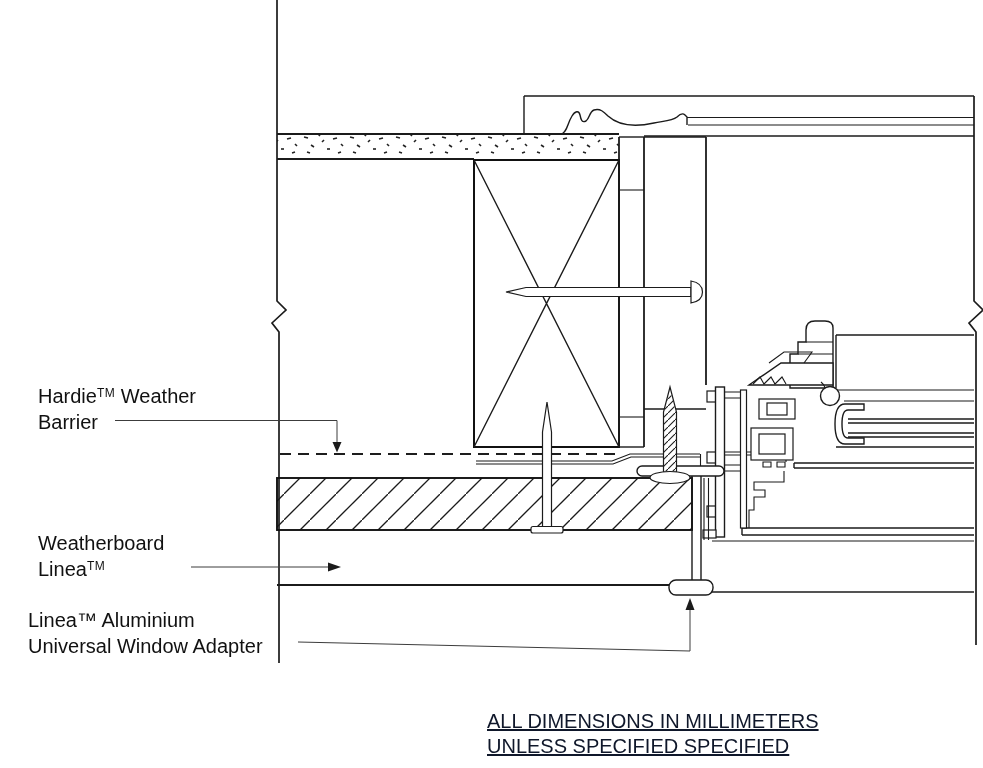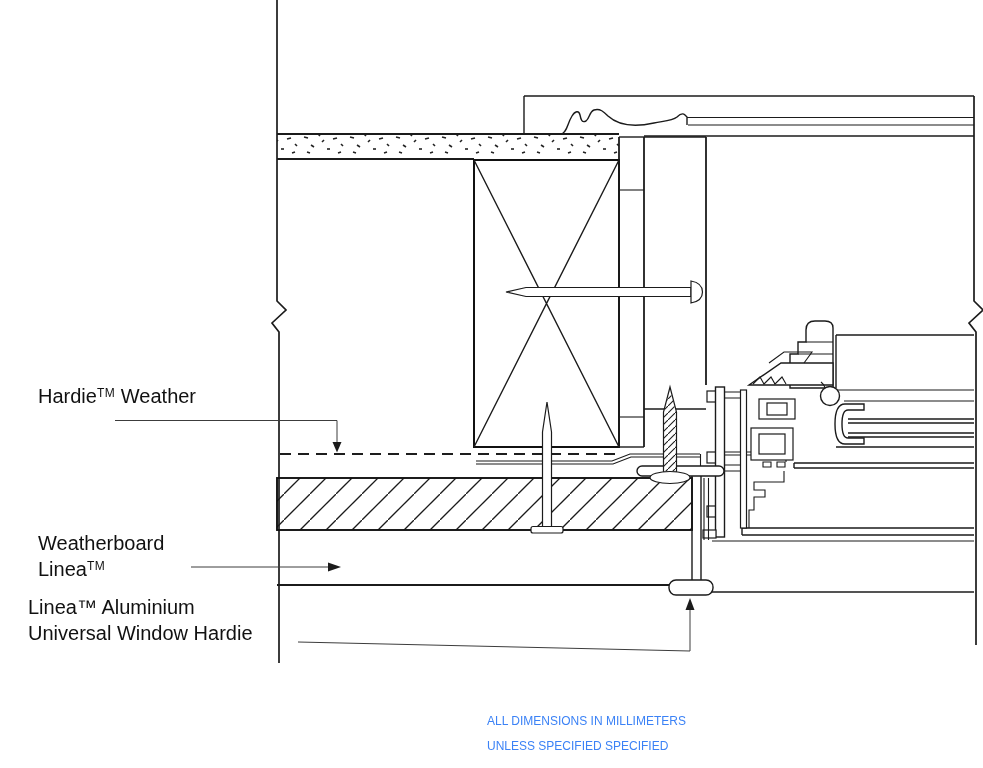--- a/index.html
+++ b/index.html
@@ -9,21 +9,21 @@
   svg .ln{stroke:#1b1b1b;fill:none;stroke-width:1.4;stroke-linecap:butt;}
   svg .thin{stroke:#1b1b1b;fill:none;stroke-width:1.1;}
   svg .thick{stroke:#111;fill:none;stroke-width:2;}
   svg .wfill{fill:#ffffff;stroke:#1b1b1b;stroke-width:1.4;}
   svg .wfill2{fill:#ffffff;stroke:#1b1b1b;stroke-width:1.2;}
   svg .dash{stroke:#1d1d1d;fill:none;stroke-width:2;stroke-dasharray:11 7;}
   svg .leader{stroke:#3c3c3c;fill:none;stroke-width:1;}
   svg .ahead{fill:#1b1b1b;stroke:none;}
   .lbl{position:absolute;color:#111;font-size:20px;line-height:26px;white-space:nowrap;}
   .lbl sup{font-size:12px;line-height:0;vertical-align:6px;letter-spacing:.5px;}
-  .note{position:absolute;color:#3b82f6;font-size:12px;line-height:25px;white-space:nowrap;}
+  .note{position:absolute;color:#0f172a;font-size:20px;line-height:25px;white-space:nowrap;text-decoration:underline;}
 </style>
 </head>
 <body>
 
 <div id="canvas">
 
 <svg width="983" height="768" viewBox="0 0 983 768">
   <defs>
     <pattern id="stipple" width="46" height="26" patternUnits="userSpaceOnUse">
       <g stroke="#222" stroke-width="1.6" fill="none">
@@ -199,30 +199,31 @@
     <path class="ahead" d="M304,562.5 L304,571.5 L317,567 Z"></path>
   </g>
   <g>
     <path class="leader" d="M274,642 L666,651 L666,609"></path>
     <path class="ahead" d="M661.5,610 L670.5,610 L666,598 Z"></path>
   </g>
 </svg>
 
 <div class="lbl" style="left:14px;top:383px">
   <div><span>Hardie</span><sup>TM</sup><span> Weather</span></div>
+  <div>Barrier</div>
 </div>
 
 <div class="lbl" style="left:14px;top:530px">
   <div>Weatherboard</div>
   <div><span>Linea</span><sup>TM</sup></div>
 </div>
 
-<div class="lbl" style="left:4px;top:594px">
+<div class="lbl" style="left:4px;top:607px">
   <div>Linea™ Aluminium</div>
-  <div>Universal Window Hardie</div>
+  <div>Universal Window Adapter</div>
 </div>
 
 <div class="note" style="left:463px;top:709px">
   <div>ALL DIMENSIONS IN MILLIMETERS</div>
   <div>UNLESS SPECIFIED SPECIFIED</div>
 </div>
 
 </div>
 
 </body></html>

